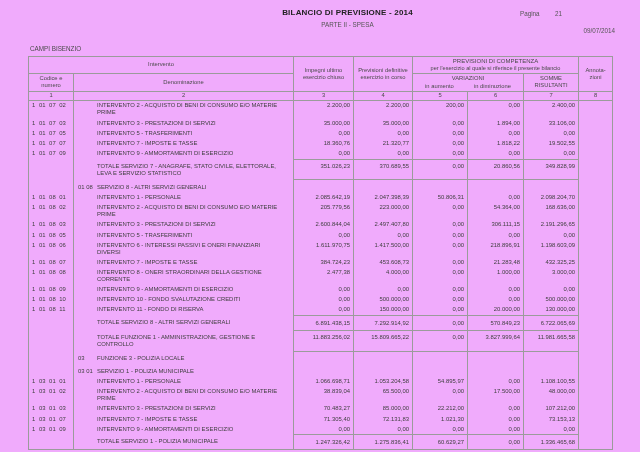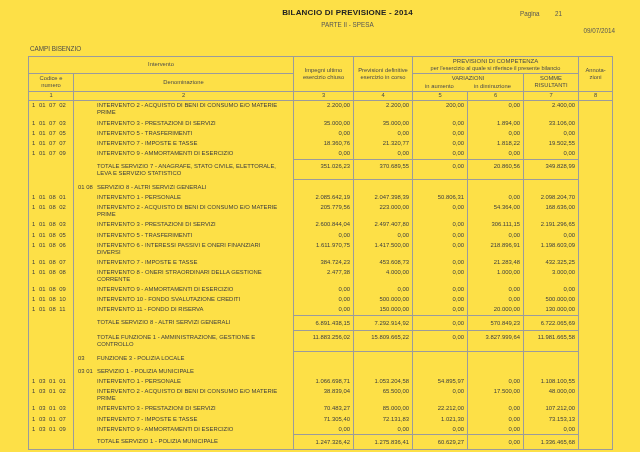--- a/index.html
+++ b/index.html
@@ -1,20 +1,20 @@
 <!DOCTYPE html>
 <html><head>
 <meta charset="utf-8">
 <style>
   html,body{margin:0;padding:0;background:#ffffff;}
   body{
     width:640px;height:452px;overflow:hidden;
     font-family:"Liberation Sans",sans-serif;color:#3f3f3f;
   }
-  .page{position:relative;width:640px;height:452px;background:#fde047;}
+  .page{position:relative;width:640px;height:452px;background:#f0abfc;}
 
   
   .doc-title{position:absolute;top:8px;left:235px;width:225px;text-align:center;
     font-size:8px;font-weight:bold;color:#222;letter-spacing:.2px;}
   .doc-subtitle{position:absolute;top:21px;left:235px;width:225px;text-align:center;
     font-size:6.3px;color:#555;}
   .pagina-label{position:absolute;top:10px;left:520px;font-size:6.3px;color:#555;}
   .pagina-num{position:absolute;top:10px;left:541px;width:21px;text-align:right;font-size:6.3px;color:#555;}
   .doc-date{position:absolute;top:27px;left:563px;width:52px;text-align:right;font-size:6.3px;color:#555;}
   .entity{position:absolute;top:45px;left:30px;font-size:6.3px;color:#4a4a4a;}

